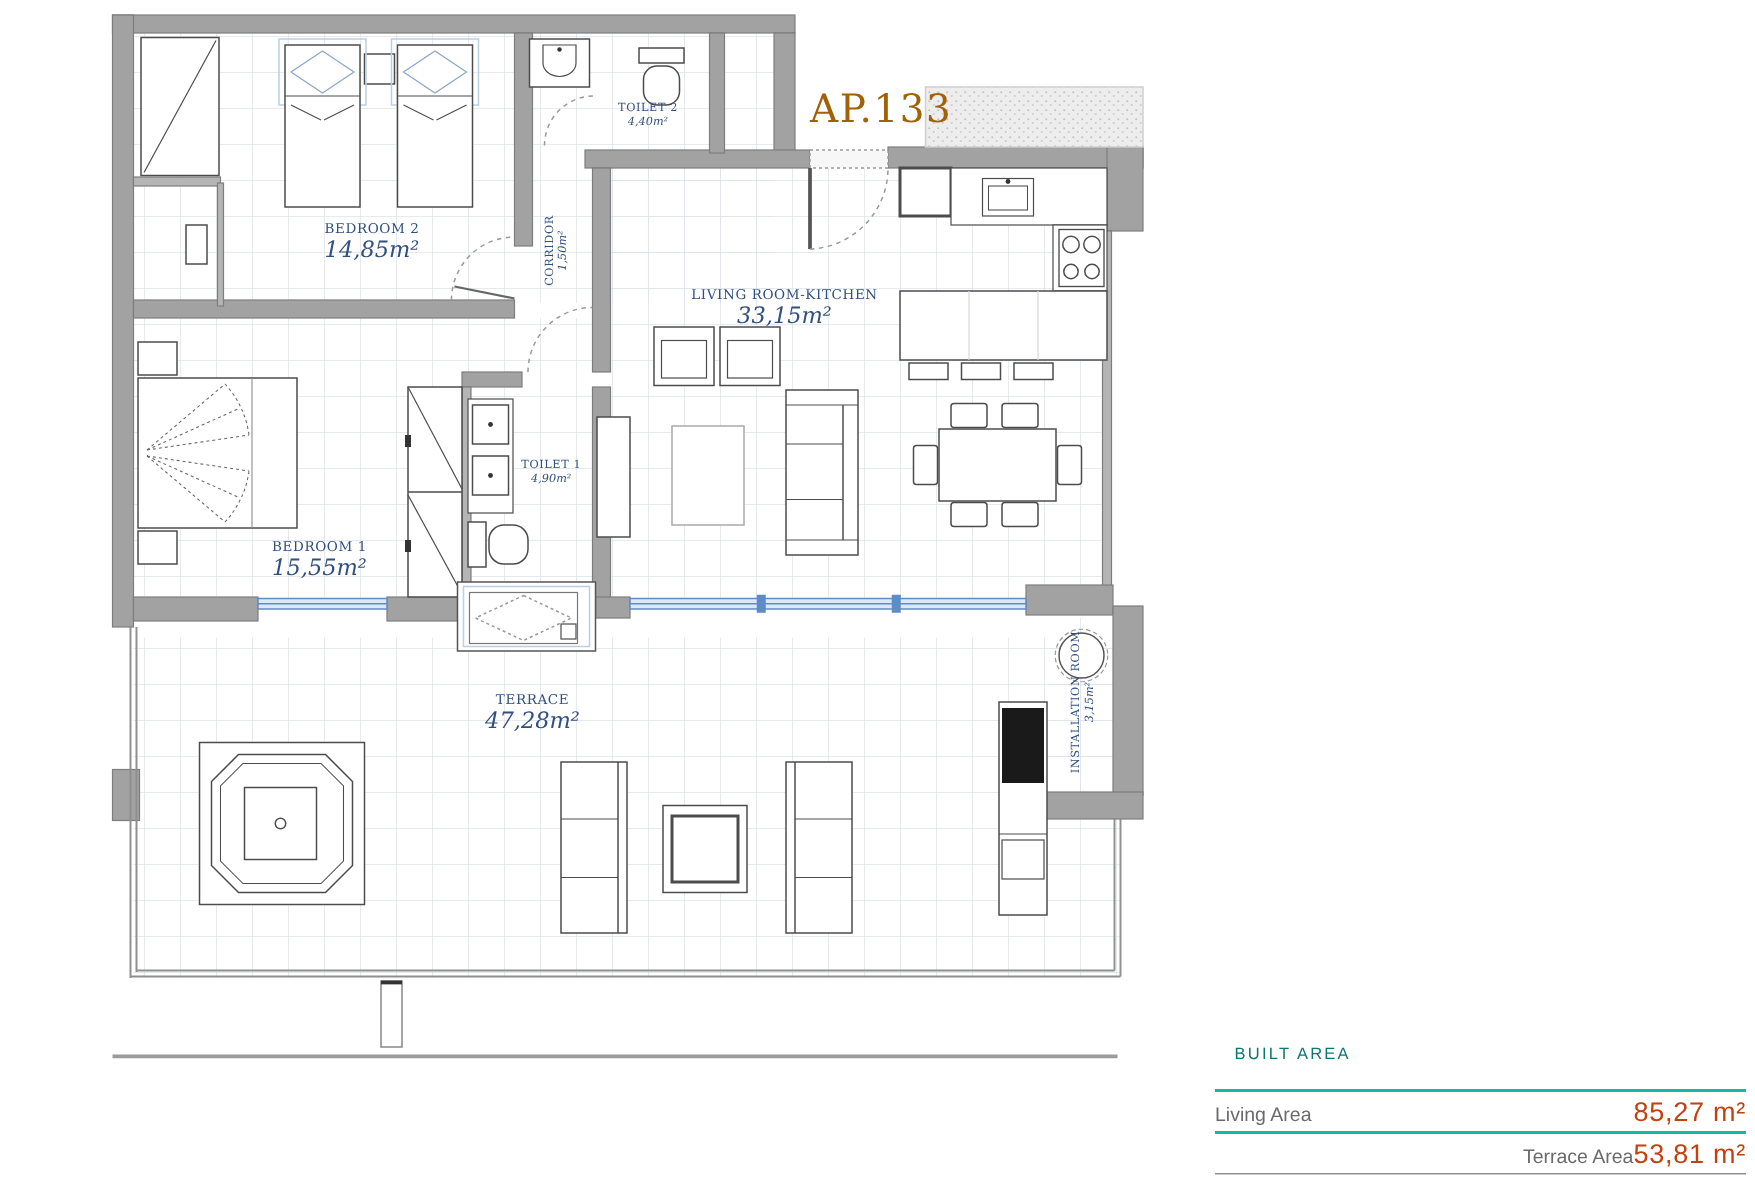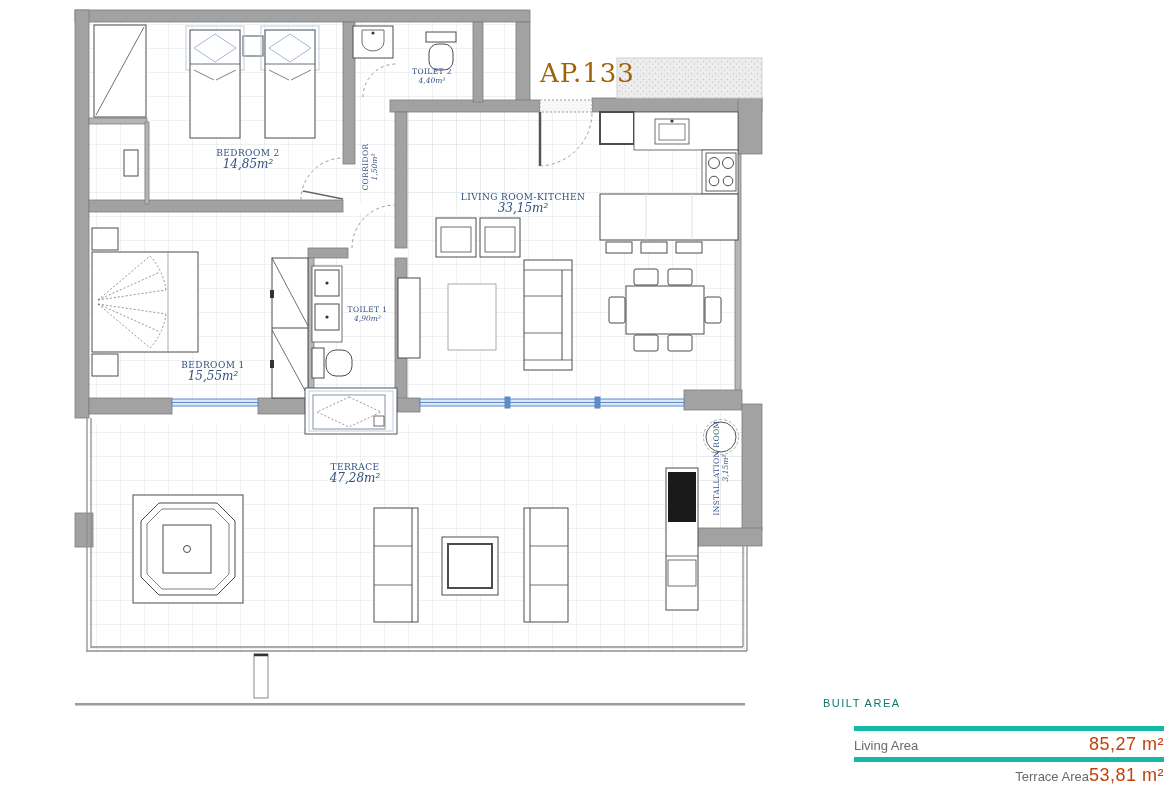--- a/index.html
+++ b/index.html
@@ -3,32 +3,32 @@
 <meta charset="utf-8">
 <style>
   html,body{margin:0;padding:0;background:#ffffff;}
   #stage{position:relative;width:1170px;height:785px;background:#ffffff;overflow:hidden;
          font-family:"Liberation Sans",sans-serif;}
   #plan-svg{position:absolute;left:0;top:0;}
 
   .room-label{position:absolute;text-align:center;color:#31507f;
               font-family:"DejaVu Serif",serif;line-height:1.15;pointer-events:none;}
   .room-label .rname{font-size:9px;letter-spacing:.4px;white-space:nowrap;}
-  .room-label .rarea{font-size:12px;font-style:italic;white-space:nowrap;}
+  .room-label .rarea{font-size:15px;font-style:italic;white-space:nowrap;}
   .room-label.small .rname{font-size:7.5px;}
   .room-label.small .rarea{font-size:7.5px;}
   .room-label.vertical{transform:translate(-50%,-50%) rotate(-90deg);transform-origin:center;}
 
   #ap-label{position:absolute;left:540px;top:58px;color:#a16207;
             font-family:"DejaVu Serif",serif;font-size:26px;letter-spacing:1px;}
 
   #area-table{position:absolute;left:810px;top:697px;width:354px;}
   .at-header{color:#0f766e;font-size:11px;letter-spacing:1.5px;margin-bottom:17px;margin-left:13px;}
   .at-row{display:flex;justify-content:space-between;align-items:baseline;
-          border-top:5px solid #14b8a6;padding:3px 0 2px 0;margin-left:44px;}
+          border-top:2px solid #14b8a6;padding:3px 0 2px 0;}
   .at-row.last{border-bottom:1px solid #8f8f8f;justify-content:flex-end;}
   .at-label{font-size:13px;color:#6a6a6a;}
   .at-value{font-size:18px;color:#c2410c;letter-spacing:.5px;}
 </style>
 </head>
 <body>
 
 <div id="stage">
 
   <svg id="plan-svg" width="1170" height="785" viewBox="0 0 1170 785">

